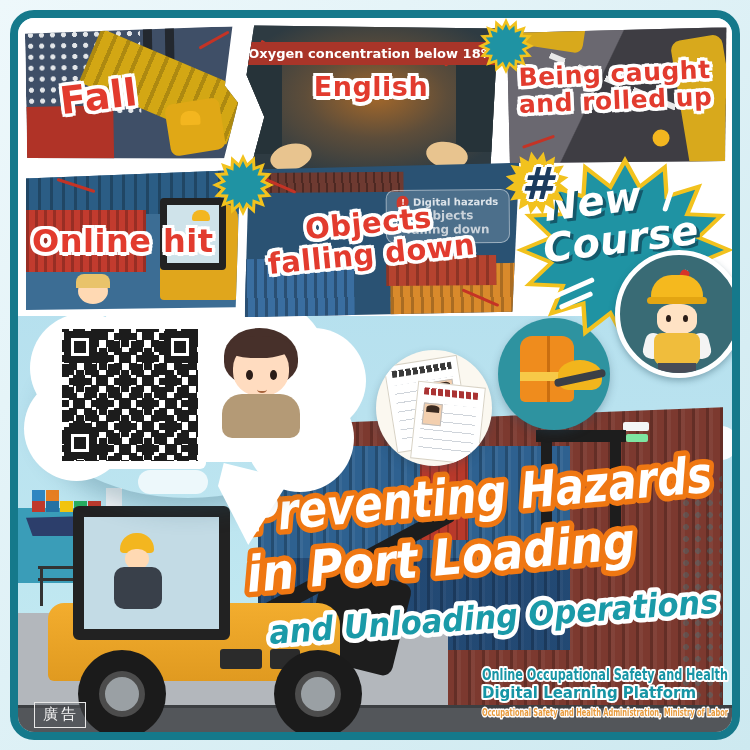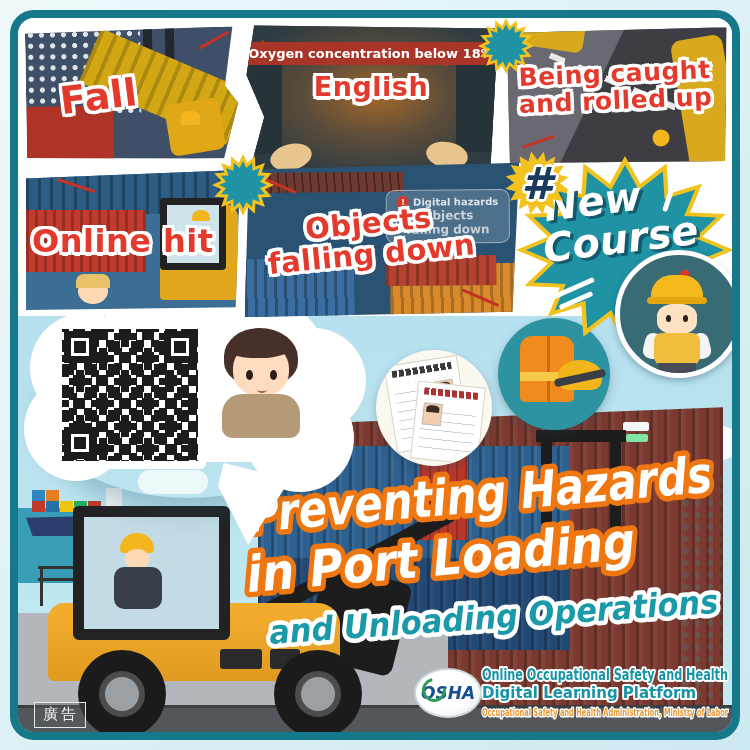--- a/index.html
+++ b/index.html
@@ -379,24 +379,20 @@
     <div class="abs" style="left:27px;top:42px;width:60px;height:7px;background:#e3a512;border-radius:4px"></div>
     <div class="abs" style="left:37px;top:49px;width:40px;height:30px;background:#ffe2c4;border-radius:40%"></div>
     <div class="abs" style="left:46px;top:60px;width:5px;height:7px;background:#2b1d18;border-radius:50%"></div>
     <div class="abs" style="left:63px;top:60px;width:5px;height:7px;background:#2b1d18;border-radius:50%"></div>
     <div class="abs" style="left:24px;top:78px;width:18px;height:26px;background:#f4f4f4;border-radius:8px;transform:rotate(14deg)"></div>
     <div class="abs" style="left:72px;top:78px;width:18px;height:26px;background:#f4f4f4;border-radius:8px;transform:rotate(-14deg)"></div>
     <div class="abs" style="left:34px;top:78px;width:46px;height:32px;background:#f0bd3c;border-radius:8px"></div>
     <div class="abs" style="left:38px;top:108px;width:38px;height:12px;background:#474c57"></div>
   </div>
 
-  <div class="abs" id="osha-logo">
-    <i></i>
-    <span>OSHA</span>
-  </div>
   <svg class="abs" style="left:464px;top:646px;width:252px;height:64px;overflow:visible" viewBox="0 0 252 64">
     <text x="0" y="16" font-size="15" font-weight="bold" fill="#1795a5" stroke="#fff" stroke-width="4" stroke-linejoin="round" paint-order="stroke" textLength="246" lengthAdjust="spacingAndGlyphs">Online Occupational Safety and Health</text>
     <text x="0" y="34" font-size="15" font-weight="bold" fill="#1795a5" stroke="#fff" stroke-width="4" stroke-linejoin="round" paint-order="stroke">Digital Learning Platform</text>
     <text x="0" y="52" font-size="10.5" font-weight="bold" fill="#e79a3c" stroke="#fff" stroke-width="3" stroke-linejoin="round" paint-order="stroke" textLength="246" lengthAdjust="spacingAndGlyphs">Occupational Safety and Health Administration, Ministry of Labor</text>
   </svg>
   <div class="abs" id="adlabel">廣告</div>
 
 </div>
 
 </body></html>

